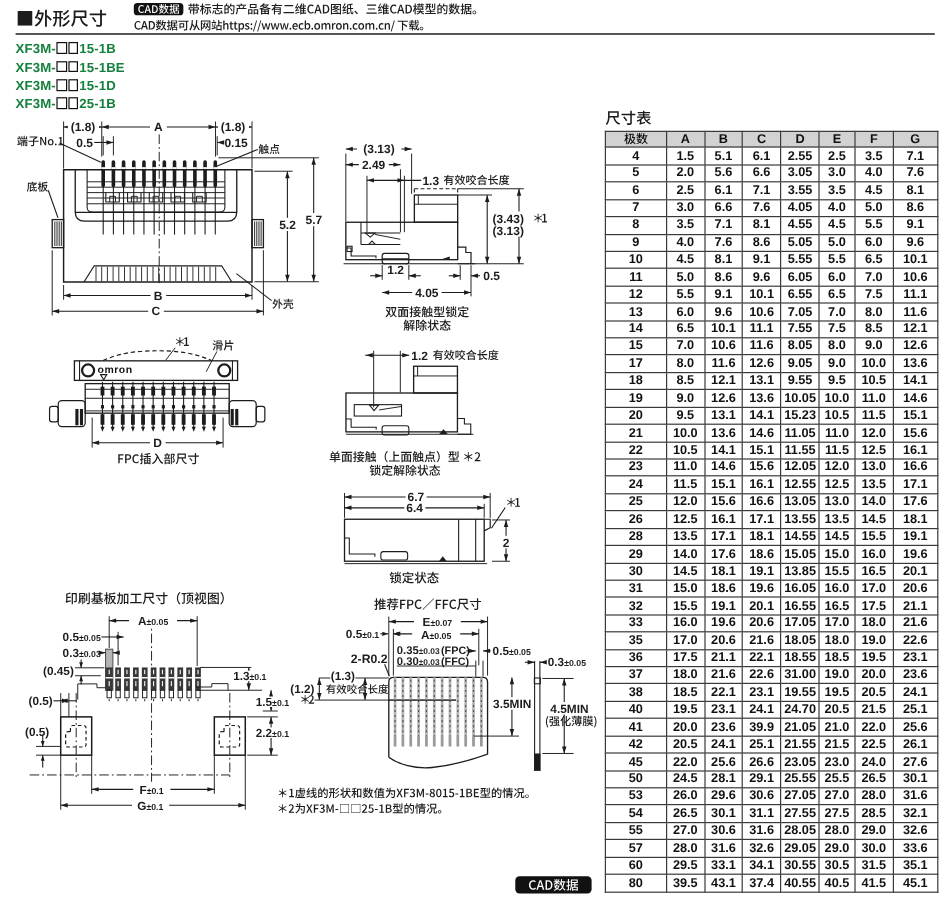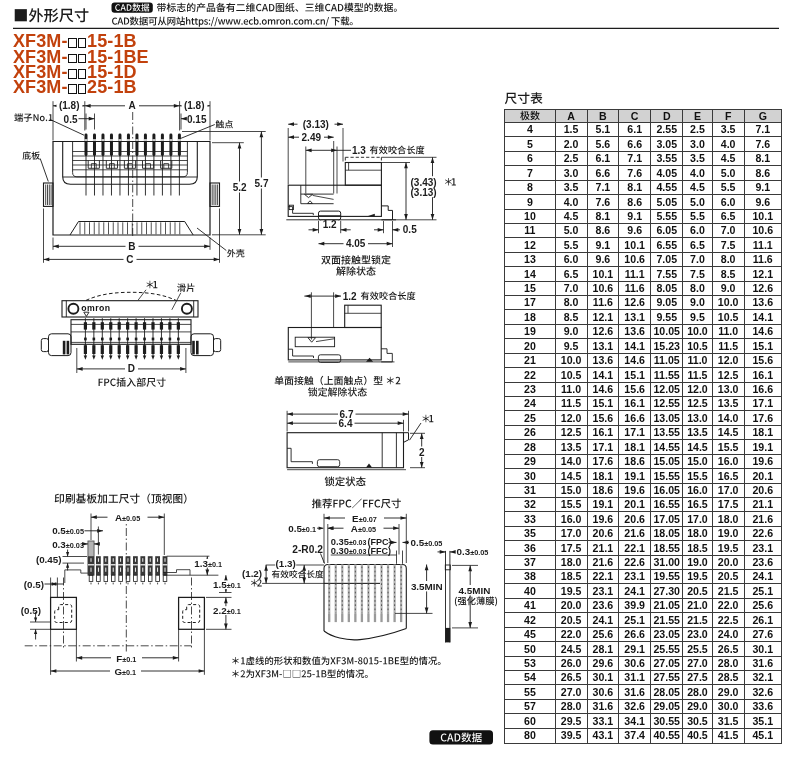--- a/index.html
+++ b/index.html
@@ -1,18 +1,18 @@
 <!DOCTYPE html>
 <html><head><meta charset="utf-8"><style>
 * { margin:0; padding:0; box-sizing:border-box; }
 html,body { width:791px; height:758px; background:#fff; overflow:hidden;
   font-family:"Liberation Sans", sans-serif; }
 #main { position:absolute; left:0; top:0; }
 #models { position:absolute; left:13px; top:34.2px; font-weight:bold;
-  font-size:18px; line-height:15.4px; color:#c2410c; letter-spacing:0.1px; white-space:pre; }
+  font-size:11px; line-height:15.4px; color:#15803d; letter-spacing:0.1px; white-space:pre; }
 table { position:absolute; left:504.2px; top:108.8px; border-collapse:collapse;
   table-layout:fixed; width:277.5px; height:634.8px; font-weight:bold;
   font-size:10.6px; color:#111; text-align:center; }
 td, th { border:1.35px solid #3a3a3a; padding:0; line-height:1; }
 th { background:#d2d2d2; height:13.2px; }
 .bx { display:inline-block; width:8.6px; height:9.6px; border:1.35px solid #111; margin:0 0.6px -0.6px 0.6px; }
 </style></head>
 <body>
 <svg id="main" width="791" height="758" viewBox="0 0 791 758">
 <defs>
@@ -1318,21 +1318,21 @@
         <td>15.05</td>
         <td>15.0</td>
         <td>16.0</td>
         <td>19.6</td>
       </tr>
 <tr>
         <td>30</td>
         <td>14.5</td>
         <td>18.1</td>
         <td>19.1</td>
-        <td>15.55</td>
+        <td>13.85</td>
         <td>15.5</td>
         <td>16.5</td>
         <td>20.1</td>
       </tr>
 <tr>
         <td>31</td>
         <td>15.0</td>
         <td>18.6</td>
         <td>19.6</td>
         <td>16.05</td>
@@ -1398,21 +1398,21 @@
         <td>19.55</td>
         <td>19.5</td>
         <td>20.5</td>
         <td>24.1</td>
       </tr>
 <tr>
         <td>40</td>
         <td>19.5</td>
         <td>23.1</td>
         <td>24.1</td>
-        <td>27.30</td>
+        <td>24.70</td>
         <td>20.5</td>
         <td>21.5</td>
         <td>25.1</td>
       </tr>
 <tr>
         <td>41</td>
         <td>20.0</td>
         <td>23.6</td>
         <td>39.9</td>
         <td>21.05</td>

